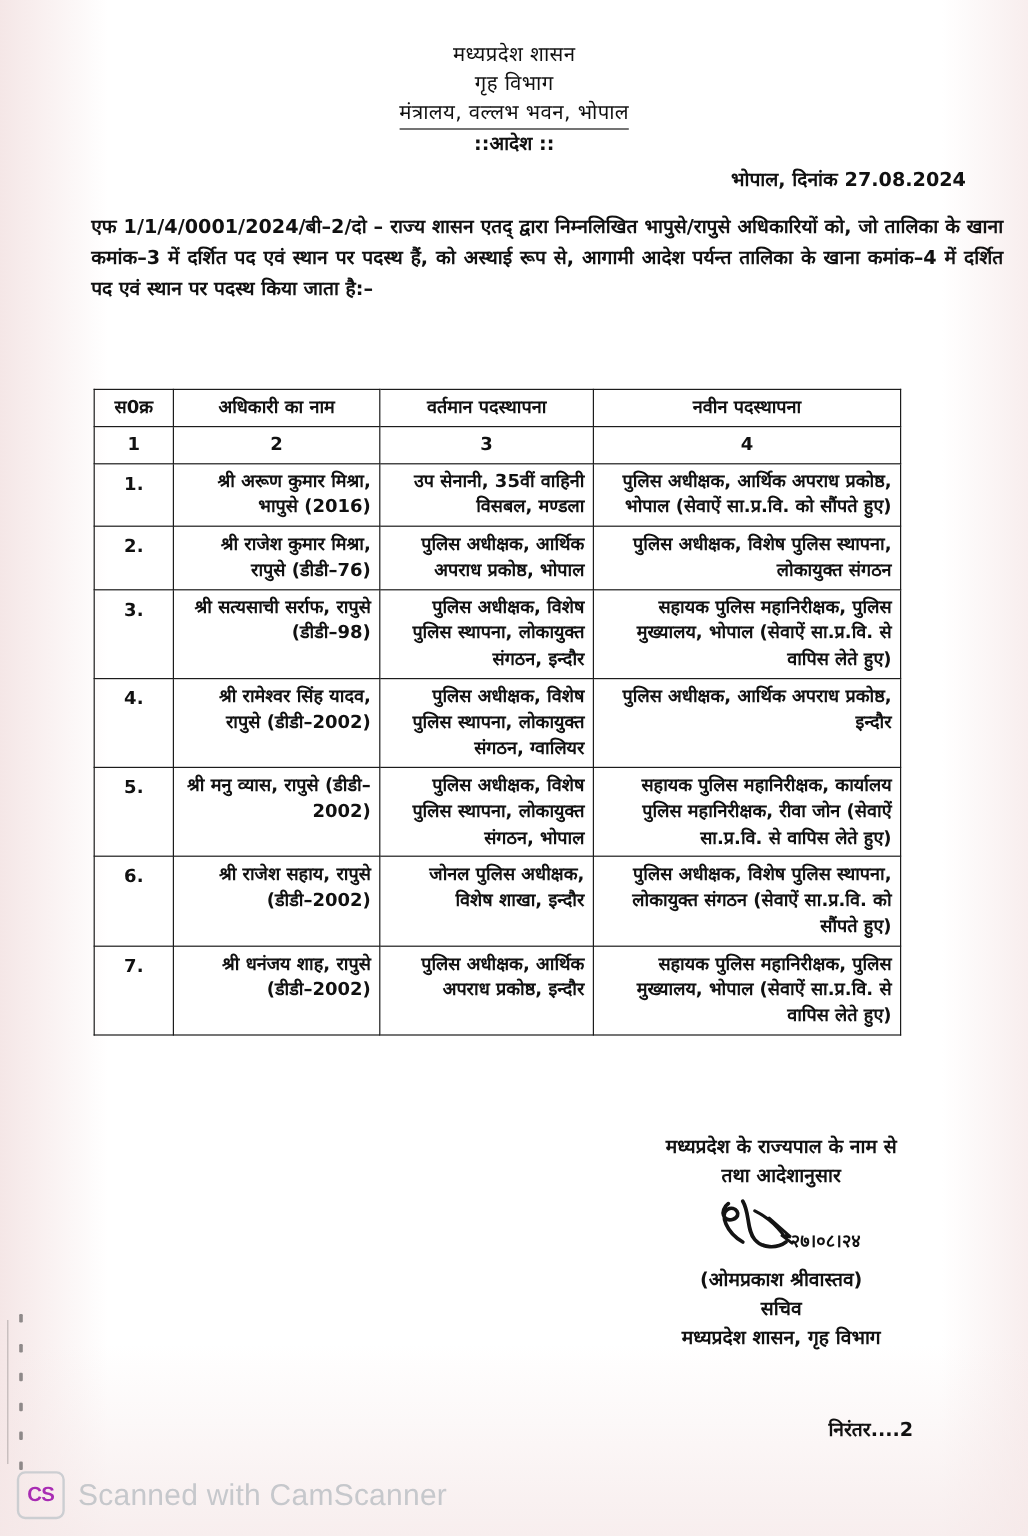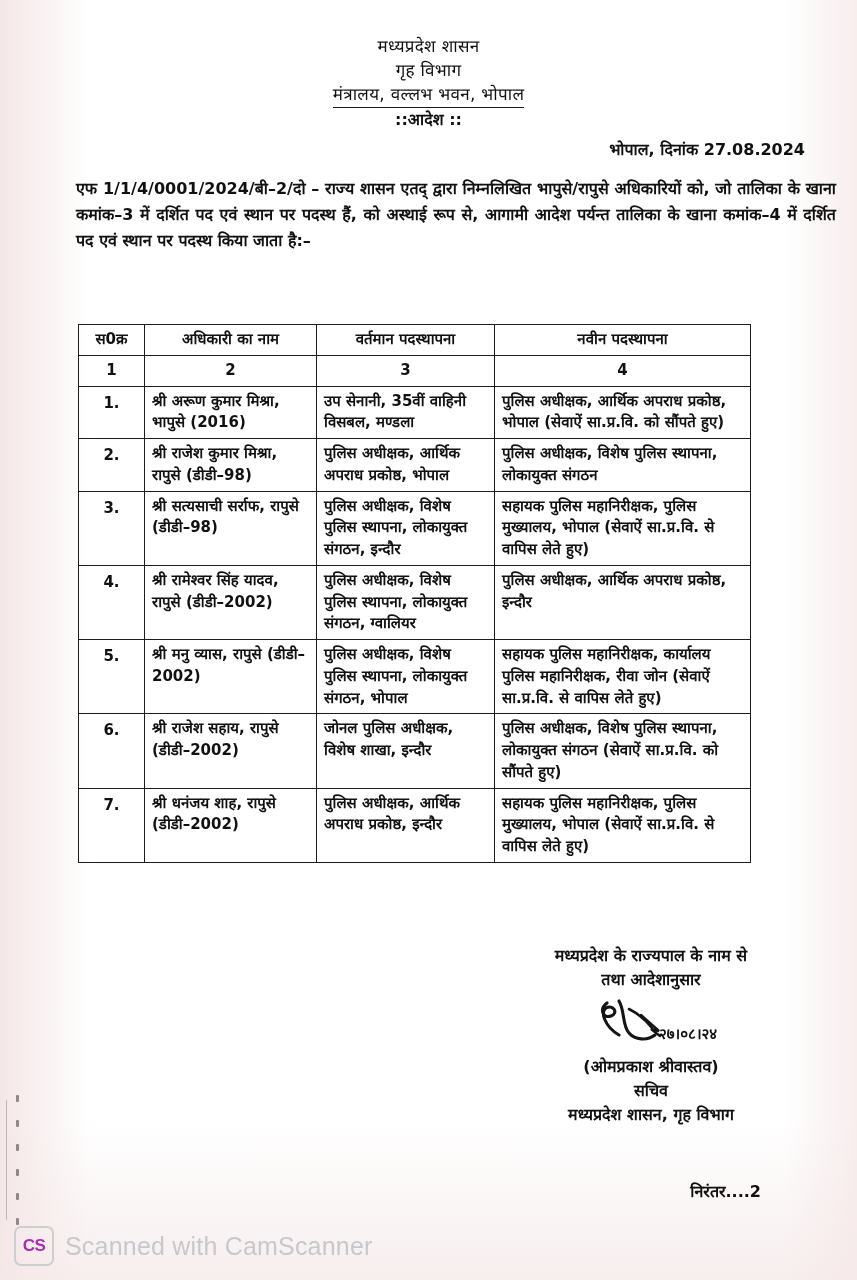--- a/index.html
+++ b/index.html
@@ -121,21 +121,21 @@
     font-size: 15px;
     font-weight: 700;
     margin-top: 28px;
   }
   .posting-table th,
   .posting-table td {
     border: 1.4px solid #1c1c1c;
     padding: 4px 7px;
     vertical-align: top;
     line-height: 1.45;
-    text-align: left;
+    text-align: right;
   }
   .posting-table th {
     text-align: center;
     font-weight: 700;
   }
   .col-sn    { width: 66px; }
   .col-name  { width: 172px; }
   .col-curr  { width: 178px; }
   .col-new   { width: 256px; }
   .posting-table td.cell-sn {
@@ -275,21 +275,21 @@
     </thead>
     <tbody>
       <tr>
         <td class="cell-sn">1.</td>
         <td>श्री अरूण कुमार मिश्रा, भापुसे (2016)</td>
         <td>उप सेनानी, 35वीं वाहिनी विसबल, मण्डला</td>
         <td class="cell-new">पुलिस अधीक्षक, आर्थिक अपराध प्रकोष्ठ, भोपाल (सेवाऐं सा.प्र.वि. को सौंपते हुए)</td>
       </tr>
       <tr>
         <td class="cell-sn">2.</td>
-        <td>श्री राजेश कुमार मिश्रा, रापुसे (डीडी–98)</td>
+        <td>श्री राजेश कुमार मिश्रा, रापुसे (डीडी–76)</td>
         <td>पुलिस अधीक्षक, आर्थिक अपराध प्रकोष्ठ, भोपाल</td>
         <td class="cell-new">पुलिस अधीक्षक, विशेष पुलिस स्थापना, लोकायुक्त संगठन</td>
       </tr>
       <tr>
         <td class="cell-sn">3.</td>
         <td>श्री सत्यसाची सर्राफ, रापुसे (डीडी–98)</td>
         <td>पुलिस अधीक्षक, विशेष पुलिस स्थापना, लोकायुक्त संगठन, इन्दौर</td>
         <td class="cell-new">सहायक पुलिस महानिरीक्षक, पुलिस मुख्यालय, भोपाल (सेवाऐं सा.प्र.वि. से वापिस लेते हुए)</td>
       </tr>
       <tr>

